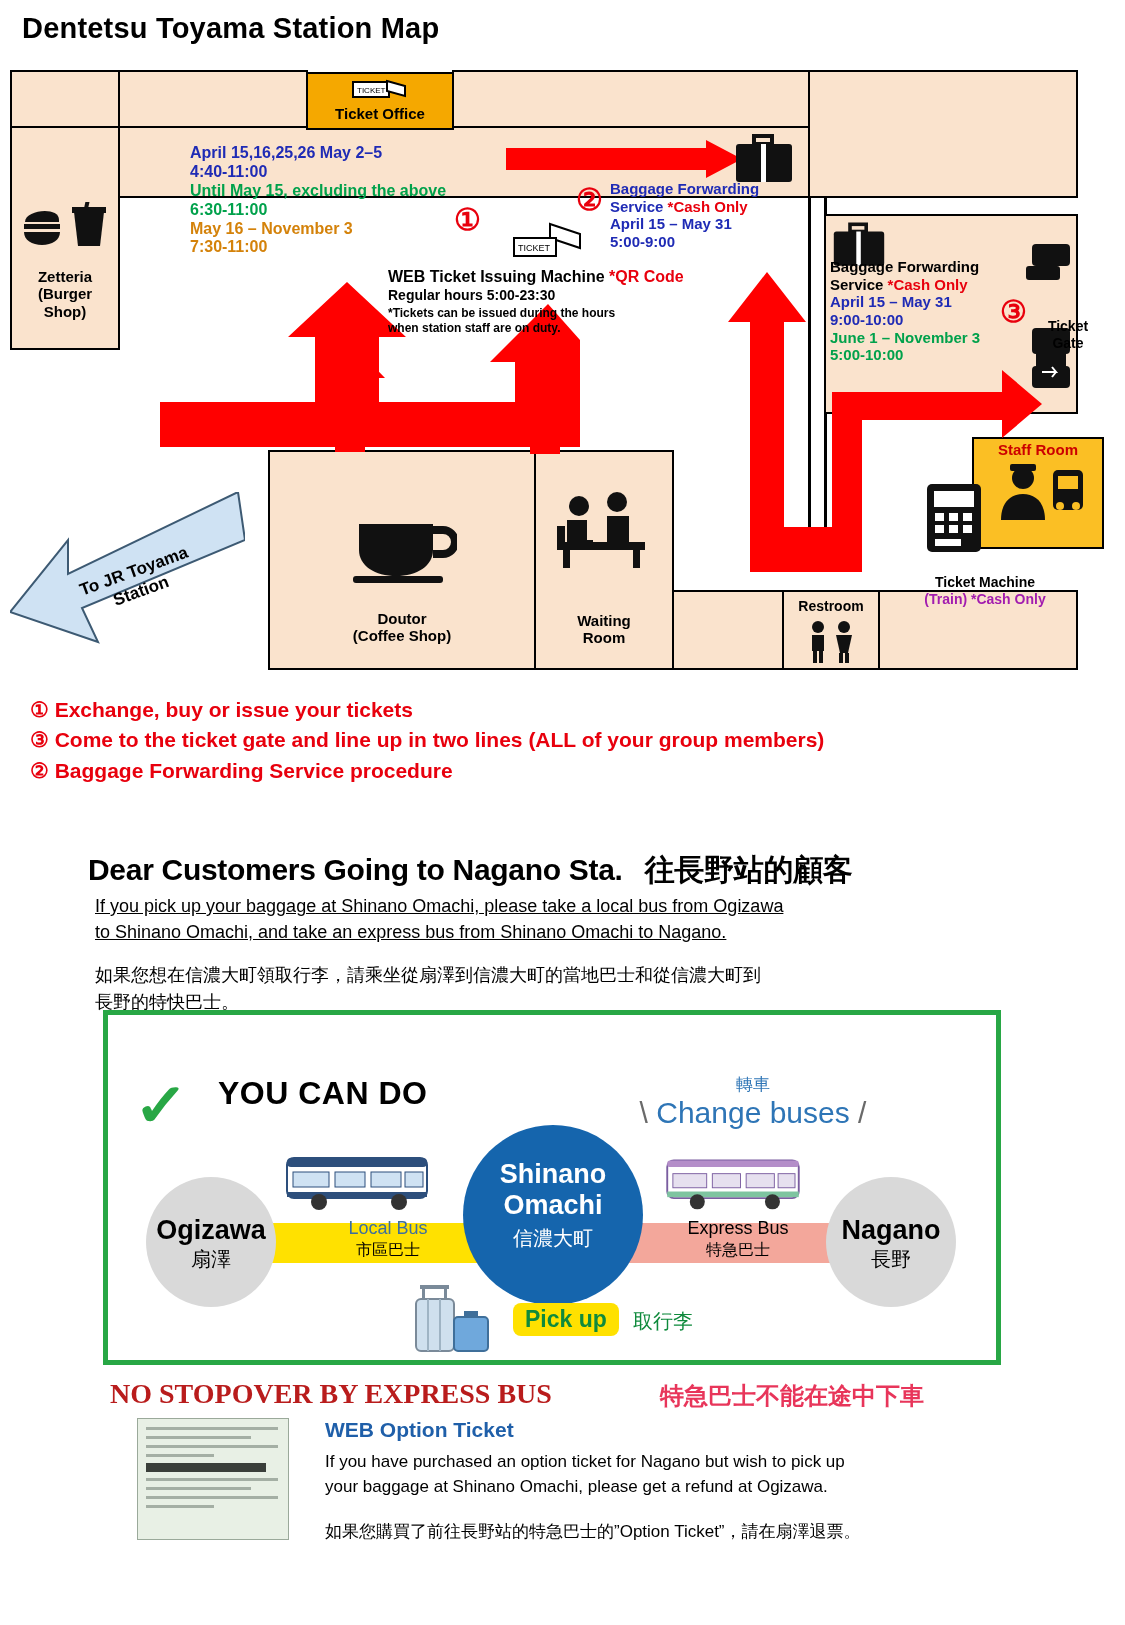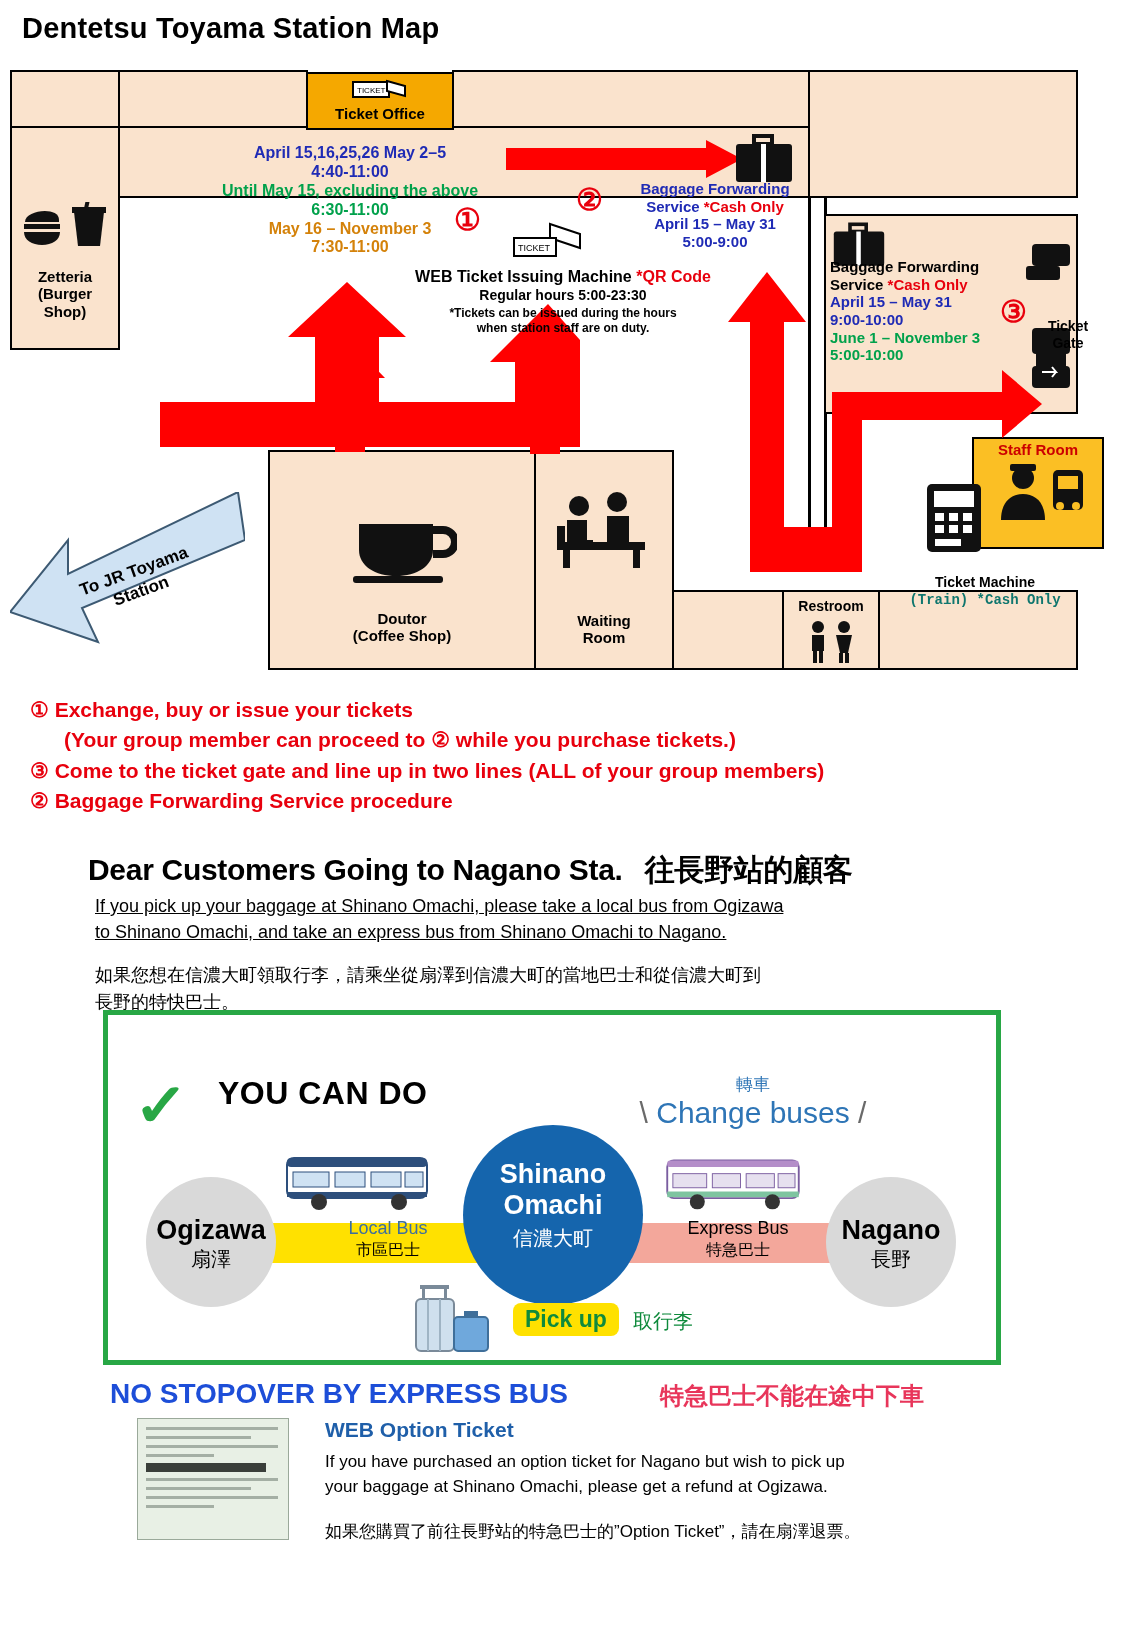--- a/index.html
+++ b/index.html
@@ -37,21 +37,21 @@
   .ticket-office {
     position:absolute; left:296px; top:10px; width:148px; height:58px;
     background:#f5a800; border:2px solid #000;
     text-align:center;
   }
   .ticket-office .lbl { font-weight:bold; font-size:15px; margin-top:2px; }
 
   .tk-icon { font-size:20px; line-height:1; }
 
   
-  .tblock { position:absolute; text-align:center; line-height:1.18; }
+  .tblock { position:absolute; line-height:1.18; }
   .blue   { color:#1f2bb5; }
   .green  { color:#00a14b; }
   .orange { color:#d4820a; }
   .red    { color:#e8000d; }
   .b { font-weight:bold; }
 
   .circnum {
     position:absolute; font-size:30px; color:#e8000d; font-weight:bold;
   }
 
@@ -116,21 +116,21 @@
   .cb1 { color:#2e75b6; font-size:17px; }
   .cb2 { color:#2e75b6; font-size:30px; }
 
   .pickup {
     position:absolute; background:#ffe100; border-radius:8px;
     font-weight:bold; font-size:23px; color:#0f8a3c; padding:3px 12px;
   }
   .pickup-cn { position:absolute; font-size:20px; color:#0f8a3c; }
 
   
-  .nostop { position:absolute; left:110px; top:1378px; font-size:28px; font-weight:bold; color:#1d4ed8; }
+  .nostop { position:absolute; left:110px; top:1378px; font-size:28px; font-weight:bold; color:#b91c1c;font-family:Liberation Serif, serif; }
   .nostop-cn { position:absolute; left:660px; top:1380px; font-size:24px; font-weight:bold; color:#e8355a; }
 
   .ticketimg {
     position:absolute; left:137px; top:1418px; width:152px; height:122px;
     background:#e8f0e5; border:1px solid #9aa99a;
     overflow:hidden;
   }
   .ticketimg .ln { height:3px; background:#8e9a8e; margin:6px 8px; opacity:.75; }
   .ticketimg .ln.s { width:45%; }
   .ticketimg .ln.m { width:70%; }
@@ -380,38 +380,37 @@
         <rect x="38" y="31" width="9" height="8" fill="#fff"></rect>
         <rect x="10" y="43" width="9" height="8" fill="#fff"></rect>
         <rect x="24" y="43" width="9" height="8" fill="#fff"></rect>
         <rect x="38" y="43" width="9" height="8" fill="#fff"></rect>
         <rect x="10" y="57" width="26" height="7" fill="#fff"></rect>
       </svg>
     </div>
     <div class="small-cap" style="position:absolute; left:860px; top:512px; width:230px;">
       <div>Ticket Machine</div>
       <div>
-        <span style="color:#0f766e;font-family:Liberation Mono, monospace;">(Train) *Cash Only</span>
+        <span style="color:#a21caf;">(Train) *Cash Only</span>
       </div>
     </div>
 
     <div class="jr-arrow">
       <svg width="235" height="180" viewBox="0 0 235 180" aria-hidden="true">
         <polygon points="0,120 58,48 58,82 228,0 235,48 72,116 88,150" fill="#cfe2f3" stroke="#3d5a73" stroke-width="2"></polygon>
       </svg>
       <div class="jr-text">
         <span>To JR Toyama</span><br>
         <span>Station</span>
       </div>
     </div>
   </div>
 
   <div class="steps">
     <div>① Exchange, buy or issue your tickets</div>
-    <div class="indent">(Your group member can proceed to ② while you purchase tickets.)</div>
     <div>③ Come to the ticket gate and line up in two lines (ALL of your group members)</div>
     <div>② Baggage Forwarding Service procedure</div>
   </div>
 
   <div class="dear">
     <h2>
       <span>Dear Customers Going to Nagano Sta.</span>
       <span class="cn" style="margin-left:14px;">往長野站的顧客</span>
     </h2>
   </div>

